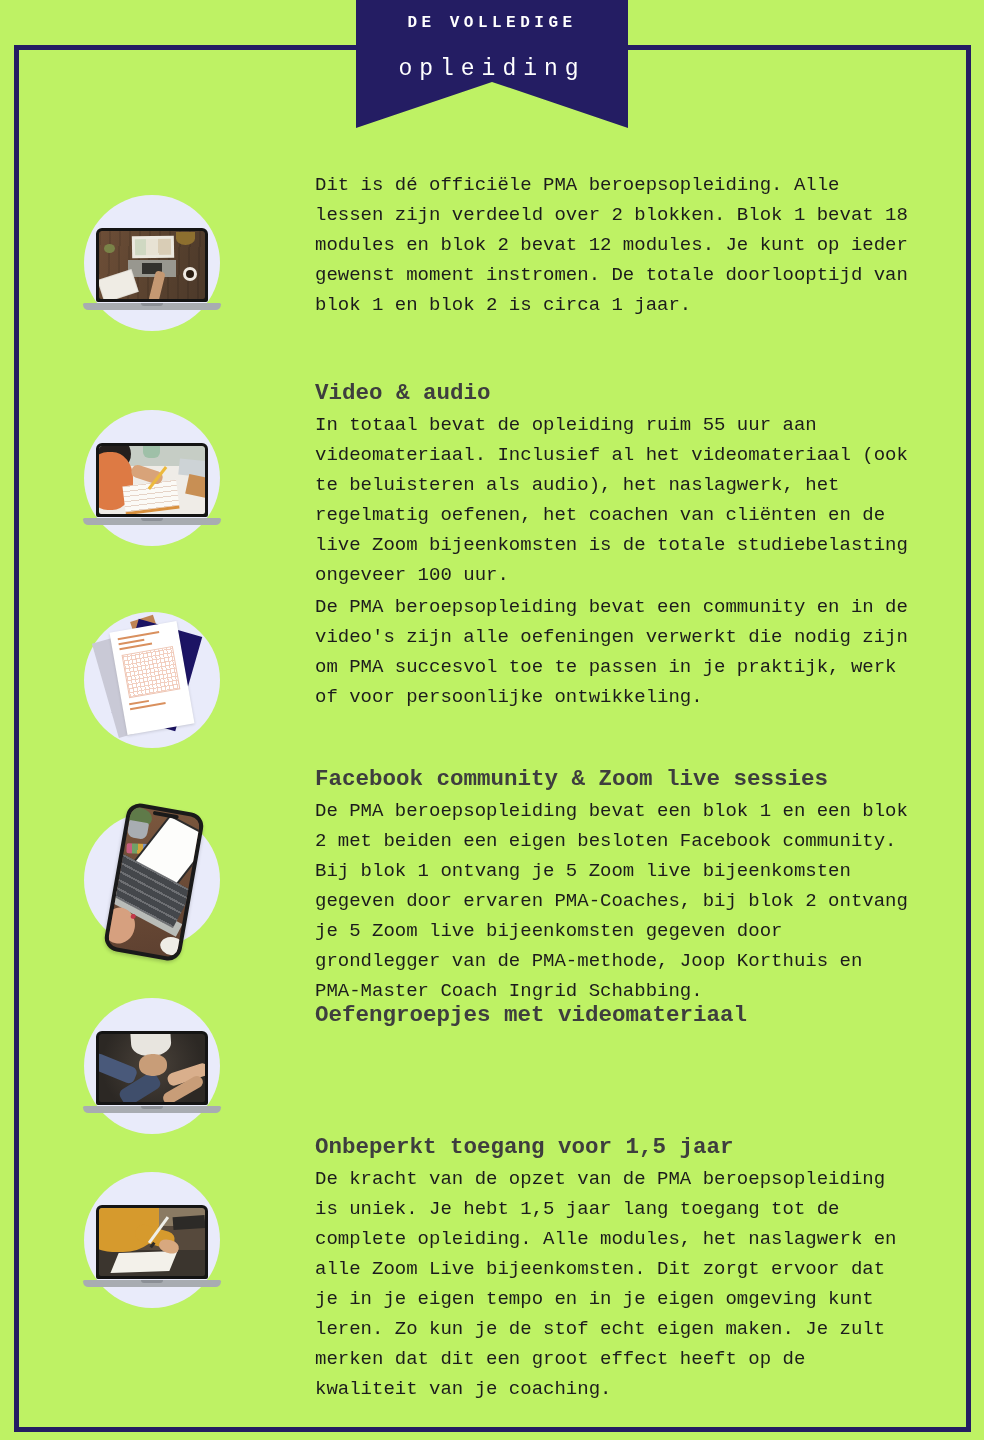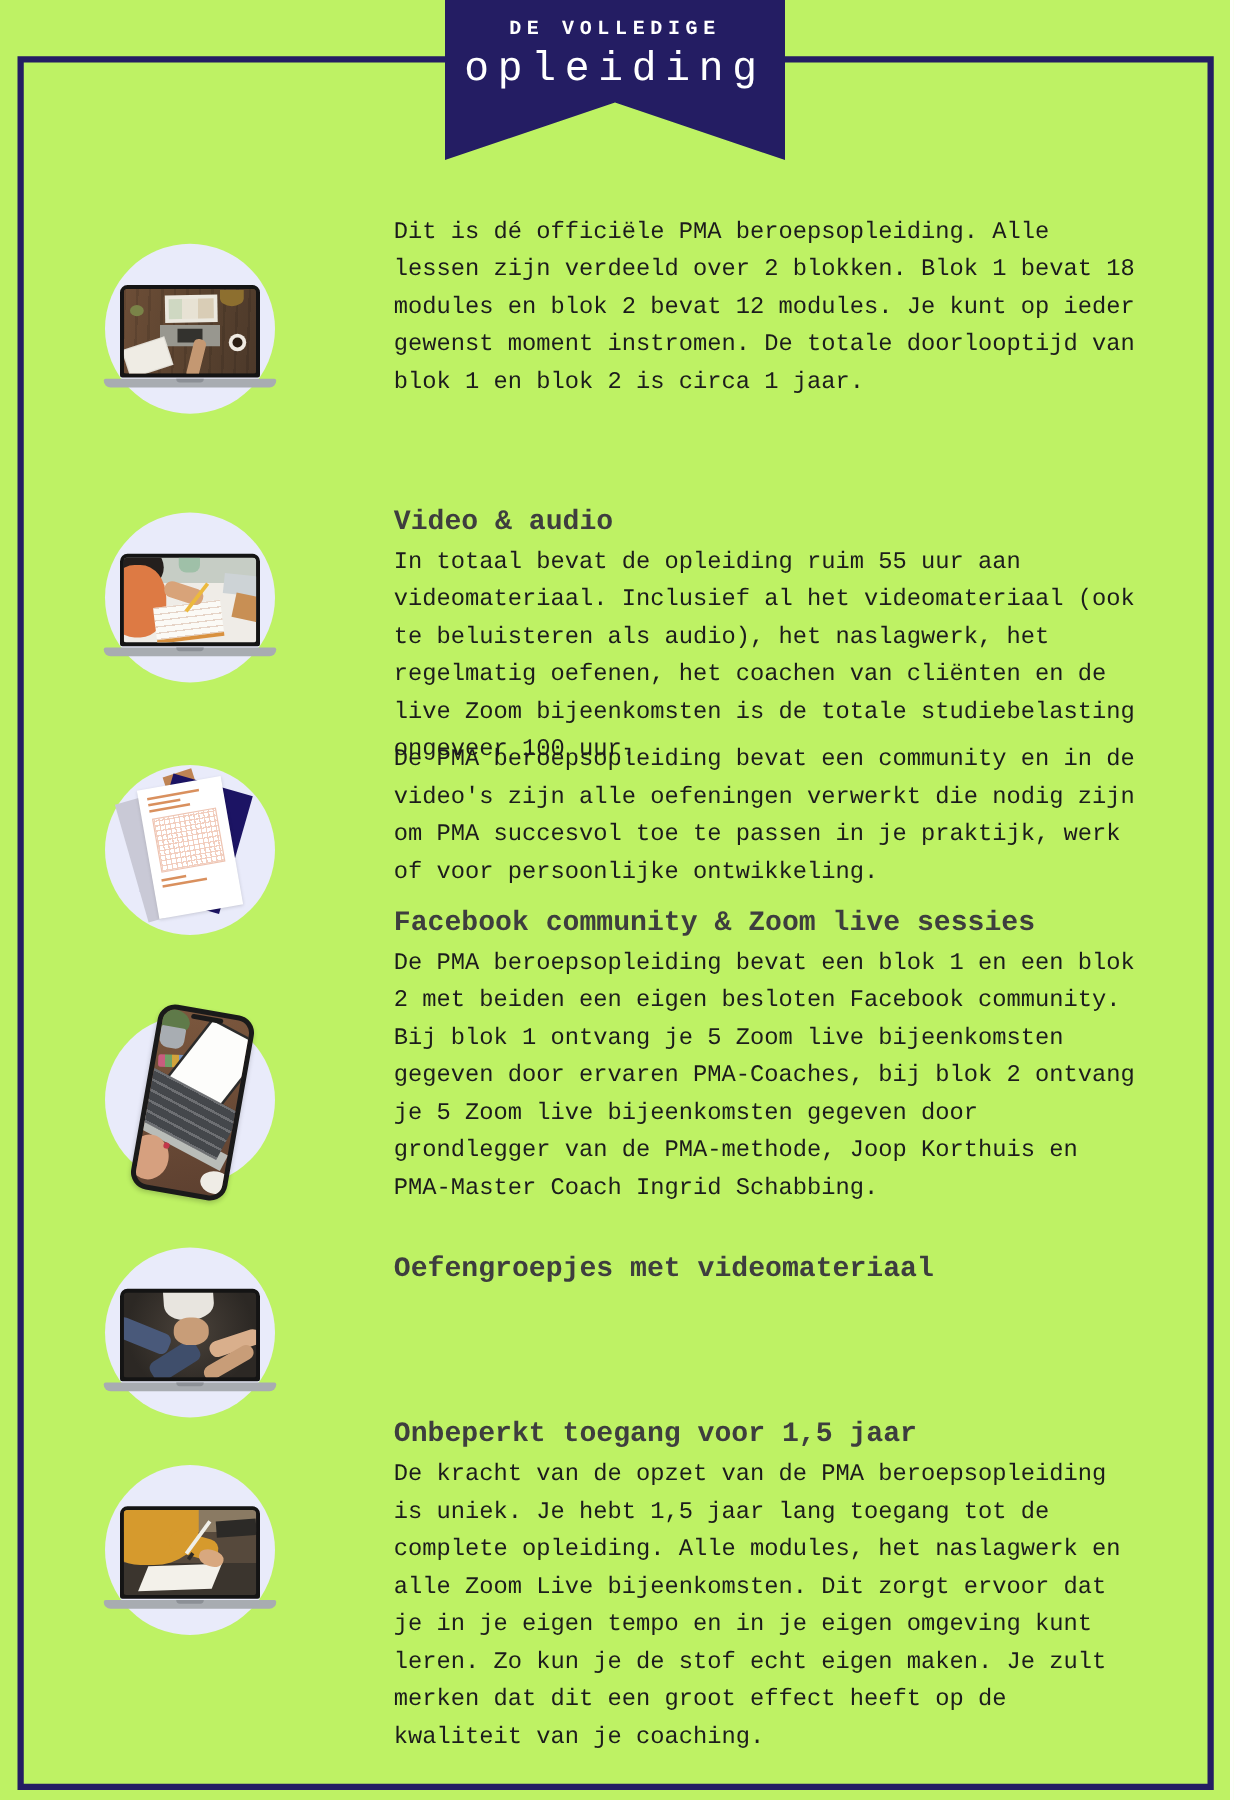--- a/index.html
+++ b/index.html
@@ -8,21 +8,21 @@
 
   
   .frame{position:absolute;left:14px;top:45px;right:13px;bottom:8px;
          border:5px solid #241d63;z-index:1;}
 
   
   .banner{position:absolute;left:356px;top:0;width:272px;height:128px;background:#241d63;
           clip-path:polygon(0 0,100% 0,100% 100%,50% 64%,0 100%);
           z-index:3;text-align:center;color:#ffffff;}
   .banner-line1{margin-top:14px;font-size:16px;letter-spacing:4.5px;font-weight:600;}
-  .banner-line2{margin-top:5px;font-size:33px;letter-spacing:7px;font-weight:400;}
+  .banner-line2{margin-top:24px;font-size:23px;letter-spacing:7px;font-weight:400;}
 
   
   .sec-text{position:absolute;left:315px;width:600px;z-index:2;}
   .sec-text h2{margin:0 0 3px 0;font-size:22.5px;line-height:27px;font-weight:700;color:#3e3e3e;}
   .sec-text p{margin:0;font-size:19px;line-height:30px;color:#1c1c1c;}
 
   
   .fig{position:absolute;left:82px;width:140px;height:140px;z-index:2;}
   .circle{position:absolute;left:2px;top:2px;width:136px;height:136px;border-radius:50%;background:#e9ebfa;}
 
@@ -164,21 +164,21 @@
           <div class="b w-book"></div>
           <div class="b w-sweater"></div>
           <div class="b w-note"></div>
           <div class="b w-arm"></div>
           <div class="b w-pencil"></div>
         </div>
       </div>
       <div class="base"></div>
     </div>
   </div>
-  <div class="sec-text" style="top:404px">
+  <div class="sec-text" style="top:380px">
     <h2>Video &amp; audio</h2>
     <p>In totaal bevat de opleiding ruim 55 uur aan videomateriaal. Inclusief al het videomateriaal (ook te beluisteren als audio), het naslagwerk, het regelmatig oefenen, het coachen van cliënten en de live Zoom bijeenkomsten is de totale studiebelasting ongeveer 100 uur.</p>
   </div>
 
   <div class="fig" style="top:610px">
     <div class="circle"></div>
     <div class="papers">
       <div class="b p-tab1"></div>
       <div class="b p-tab2"></div>
       <div class="b p-navy"></div>
@@ -206,21 +206,21 @@
         <div class="b ph-clips"></div>
         <div class="b ph-screen"></div>
         <div class="b ph-base"></div>
         <div class="b ph-kb"></div>
         <div class="b ph-saucer"></div>
         <div class="b ph-hand"></div>
         <div class="b ph-nail"></div>
       </div>
     </div>
   </div>
-  <div class="sec-text" style="top:725px">
+  <div class="sec-text" style="top:766px">
     <h2>Facebook community &amp; Zoom live sessies</h2>
     <p>De PMA beroepsopleiding bevat een blok 1 en een blok 2 met beiden een eigen besloten Facebook community. Bij blok 1 ontvang je 5 Zoom live bijeenkomsten gegeven door ervaren PMA-Coaches, bij blok 2 ontvang je 5 Zoom live bijeenkomsten gegeven door grondlegger van de PMA-methode, Joop Korthuis en PMA-Master Coach Ingrid Schabbing.</p>
   </div>
 
   <div class="fig" style="top:996px">
     <div class="circle"></div>
     <div class="laptop">
       <div class="screen">
         <div class="photo art-hands">
           <div class="b h-shirt"></div>

